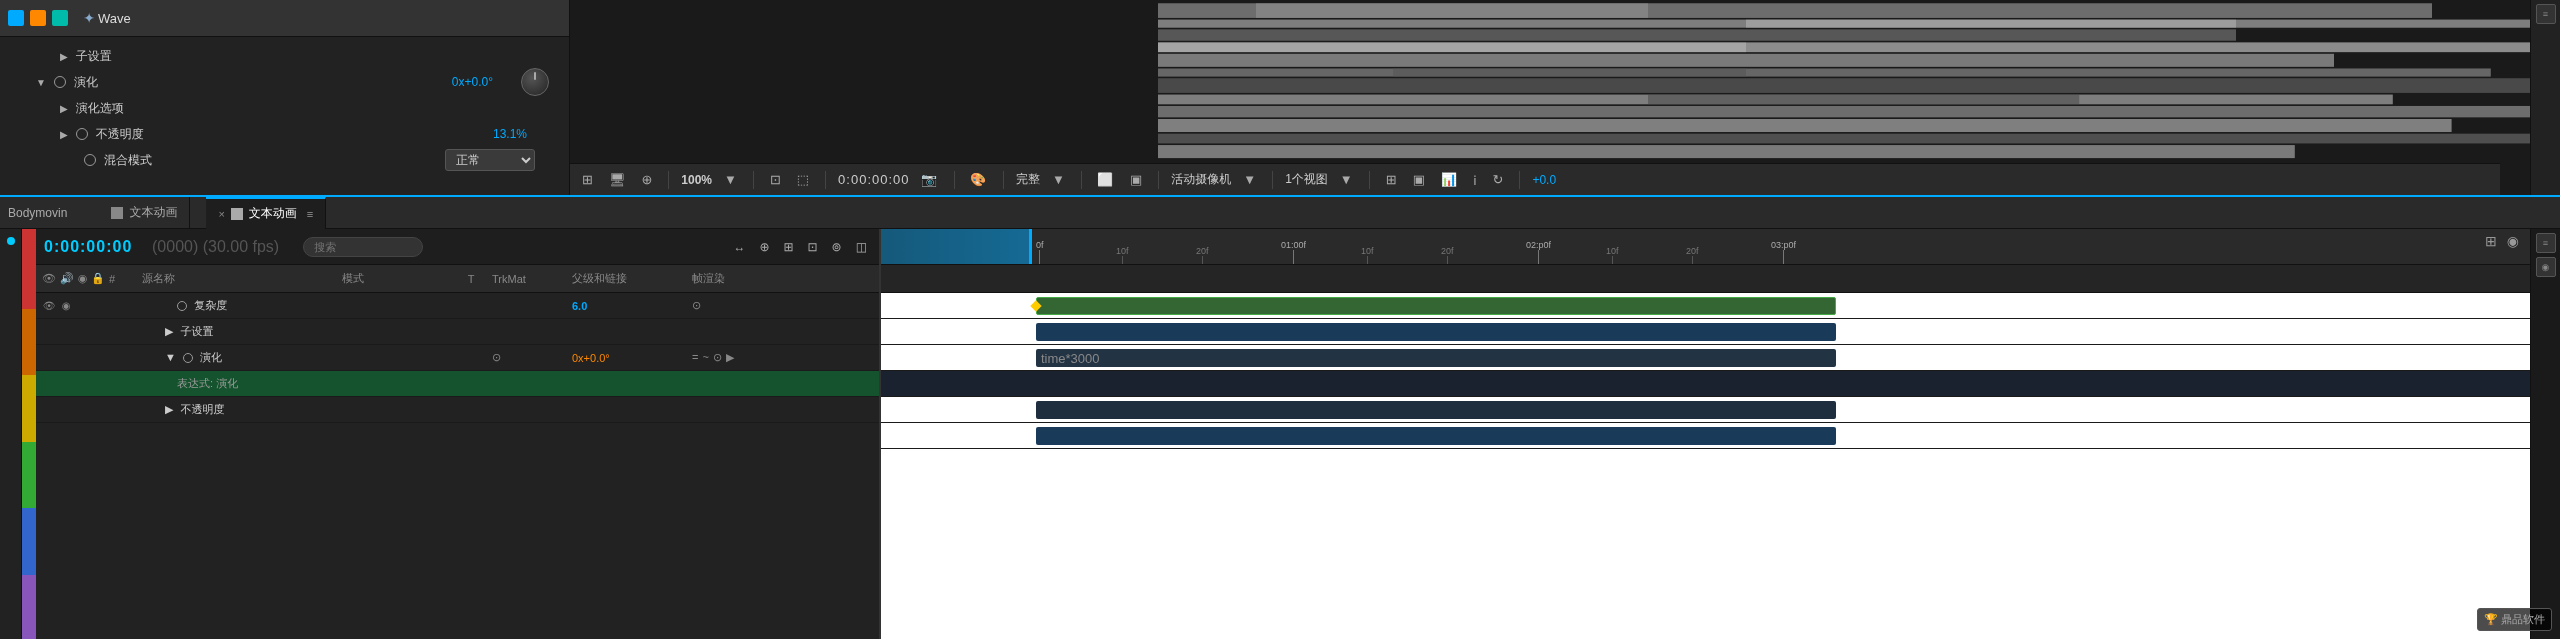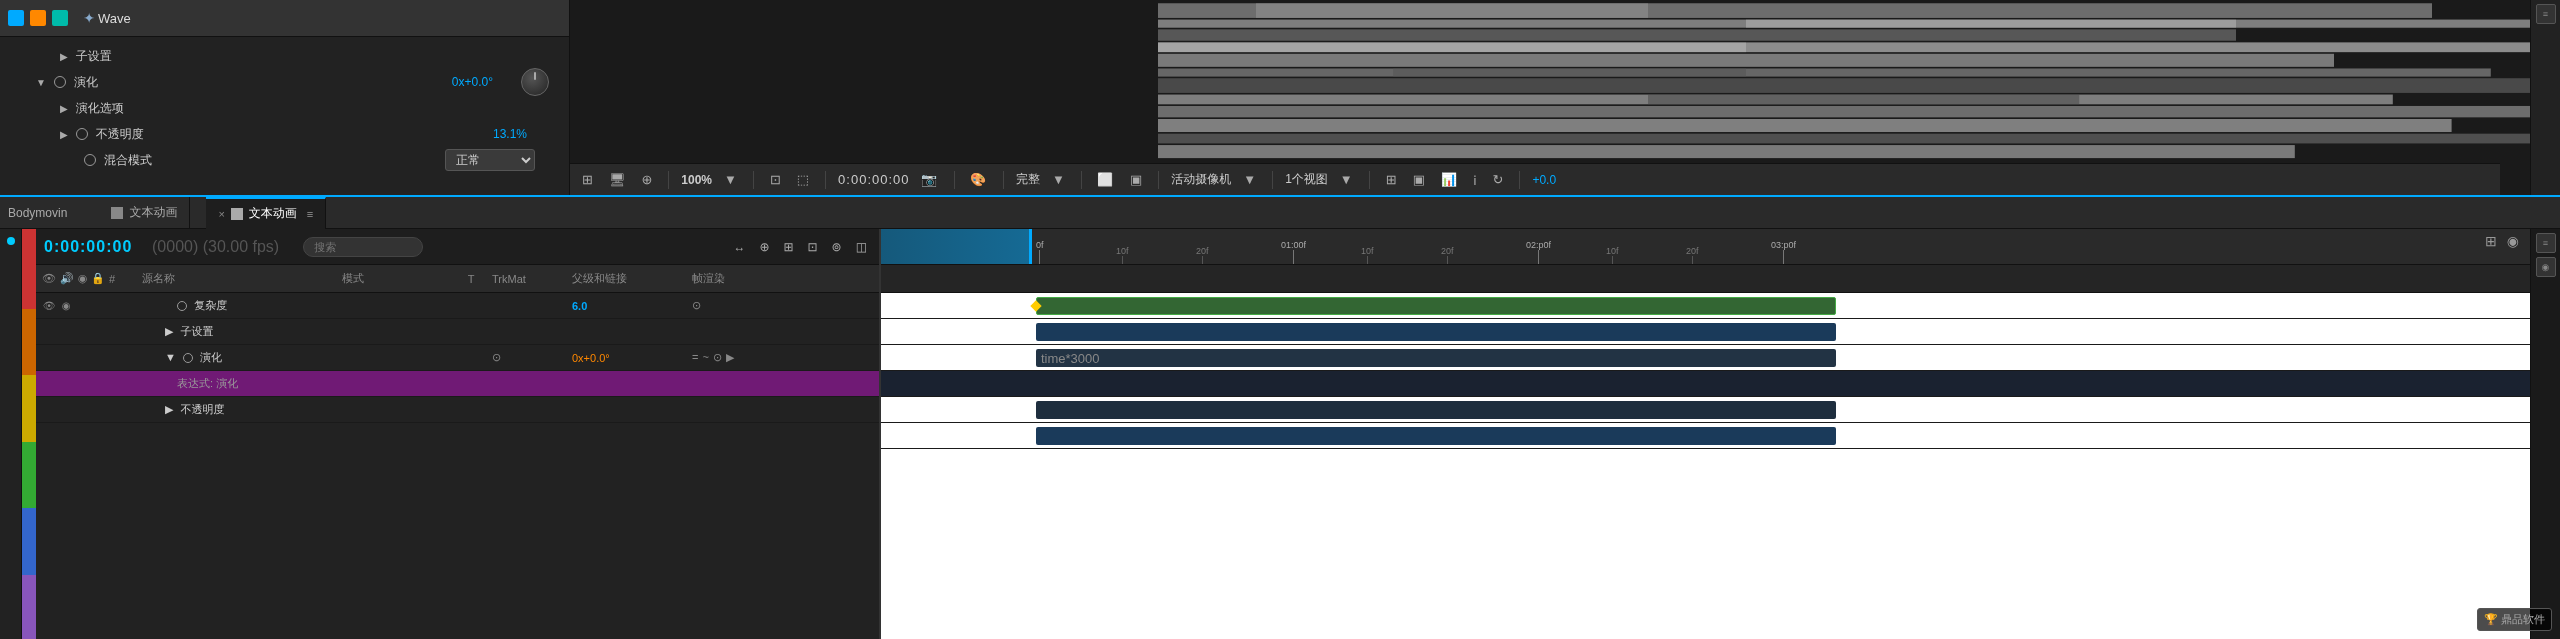--- a/index.html
+++ b/index.html
@@ -828,21 +828,21 @@
           <div class="layer-row-extra col-extra">
             <span style="gap:4px; display:flex;">
               <span>=</span>
               <span>~</span>
               <span>⊙</span>
               <span>▶</span>
             </span>
           </div>
         </div>
 
-        <div class="layer-row" style="background:#701a75;">
+        <div class="layer-row" style="background:#14532d;">
           <div class="layer-row-controls col-icons"></div>
           <div class="layer-row-name col-name">
             <span style="display:inline-block; width:32px;"></span>
             <span style="color:#999;">表达式: 演化</span>
           </div>
           <div class="layer-row-mode col-mode"></div>
           <div class="layer-row-t col-t"></div>
           <div class="layer-row-trkmat col-trkmat"></div>
           <div class="layer-row-parent col-parent"></div>
           <div class="layer-row-extra col-extra"></div>

